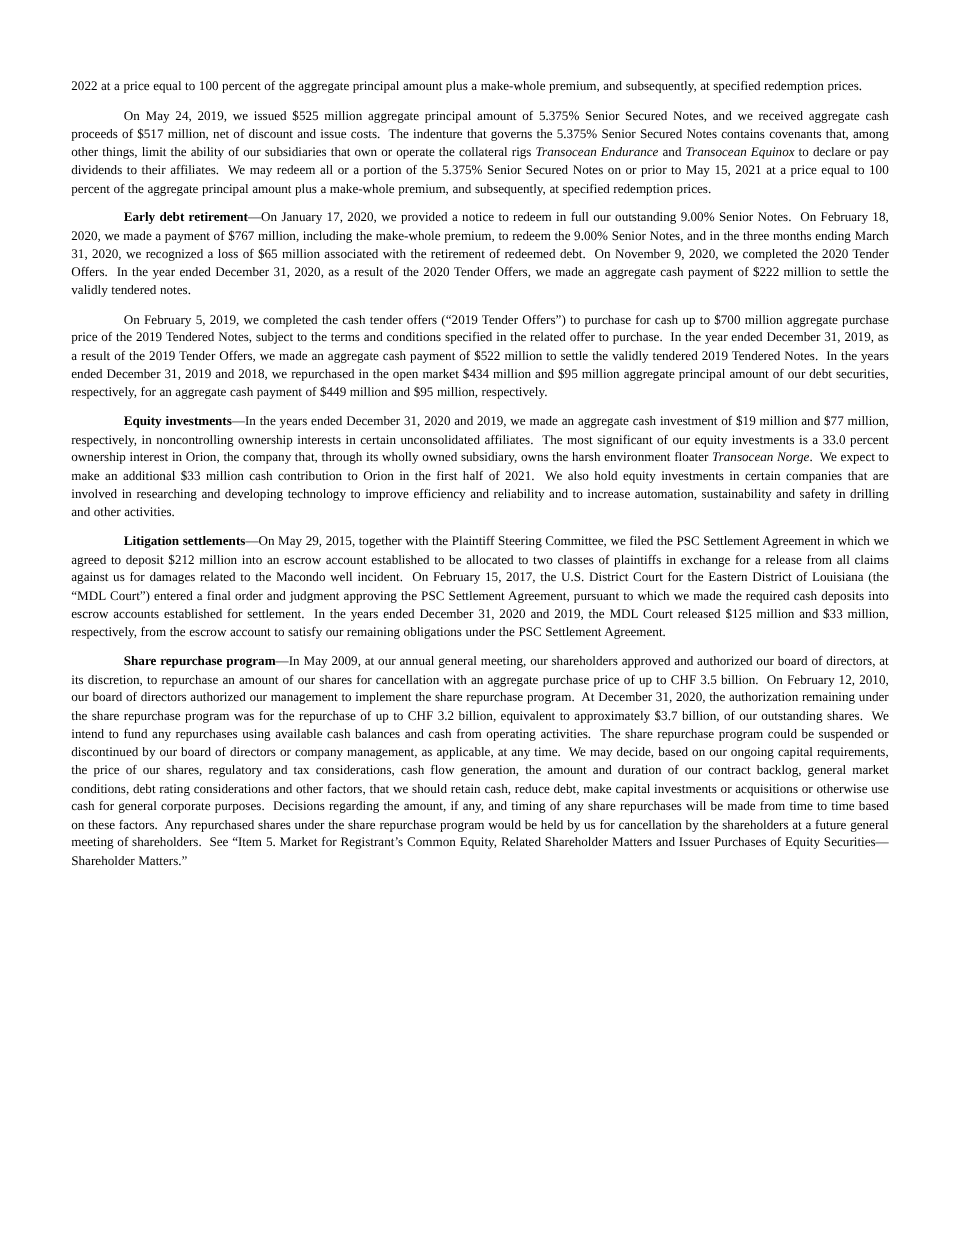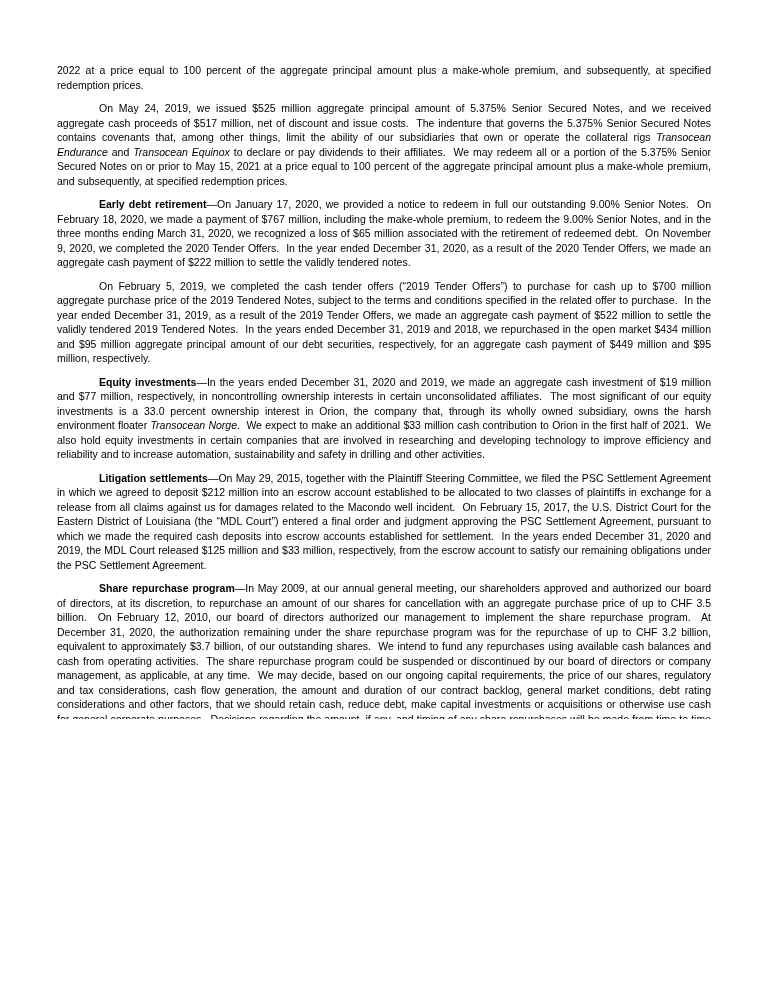--- a/index.html
+++ b/index.html
@@ -6,20 +6,21 @@
   html, body {
     width: 768px; height: 1000px;
     background: #ffffff;
     font-family: "Liberation Sans", sans-serif;
     color: #000000;
   }
   .page {
     position: relative;
     width: 768px; height: 719px;
     overflow: hidden;
+    font-family: Liberation Serif, serif;
   }
   .content {
     position: absolute;
     top: 63px; left: 57px; right: 57px;
   }
   .para {
     font-size: 10.5px;
     line-height: 14.5px;
     text-align: justify;
     margin-bottom: 9px;

